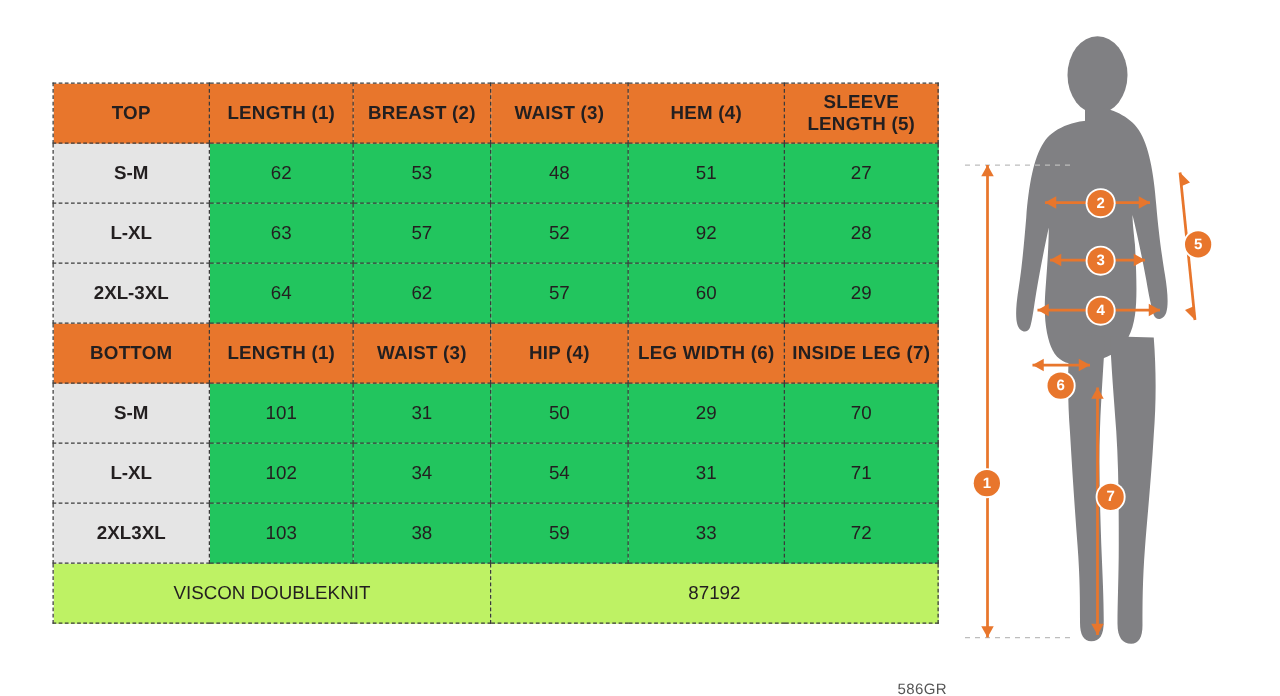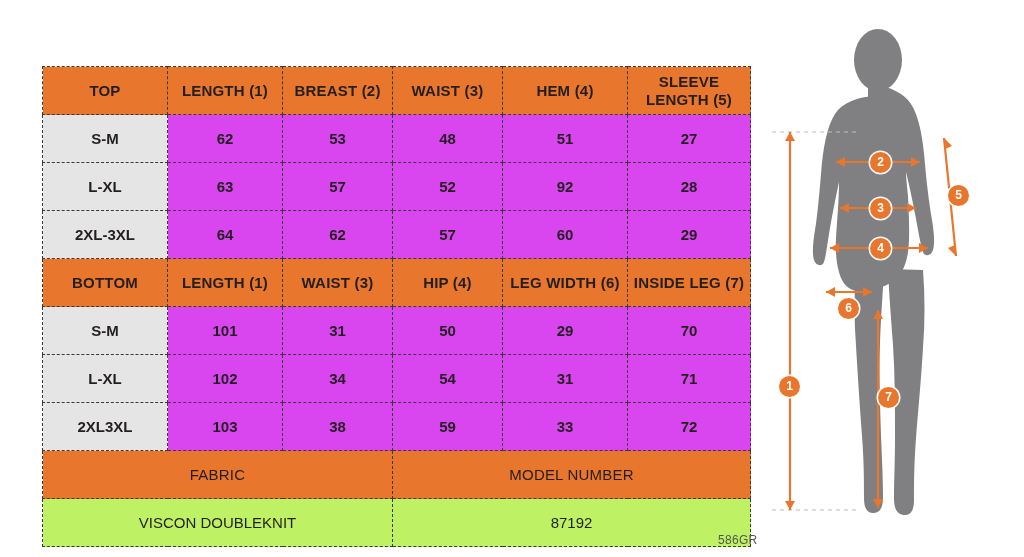--- a/index.html
+++ b/index.html
@@ -38,23 +38,22 @@
     font-weight: bold;
     font-size: 14.5px;
     letter-spacing: .2px;
   }
   td.rowlab {
     background: #e5e5e5;
     font-weight: bold;
     font-size: 15px;
   }
   td.val {
-    background: #d946ef;
+    background: #22c55e;
     font-size: 15px;
-    font-weight: bold;
   }
   td.footer-hdr {
     background: #e8762c;
     font-size: 16px;
     font-weight: normal;
     letter-spacing: .2px;
   }
   td.footer-val {
     background: #bef264;
     font-size: 16px;
@@ -91,21 +90,21 @@
     color: #ffffff;
     font-size: 12px;
     font-weight: bold;
     line-height: 21px;
     text-align: center;
     box-shadow: 0 0 0 1.5px #ffffff;
   }
   #code-label {
     position: absolute;
     left: 718px;
-    top: 533px;
+    top: 544px;
     font-size: 12px;
     color: #555555;
     letter-spacing: .3px;
   }
 </style>
 </head>
 <body>
 
 <table id="size-table">
   <colgroup>
@@ -203,24 +202,20 @@
     </tr>
     <tr>
       <td class="rowlab">2XL3XL</td>
       <td class="val">103</td>
       <td class="val">38</td>
       <td class="val">59</td>
       <td class="val">33</td>
       <td class="val">72</td>
     </tr>
 
-    <tr>
-      <td class="footer-hdr" colspan="3">FABRIC</td>
-      <td class="footer-hdr" colspan="3">MODEL NUMBER</td>
-    </tr>
     <tr>
       <td class="footer-val" colspan="3">VISCON DOUBLEKNIT</td>
       <td class="footer-val" colspan="3">87192</td>
     </tr>
   </tbody>
 </table>
 
 <div id="figure-panel">
   <svg id="figure-svg" width="264" height="537" viewBox="0 0 264 537">
 

